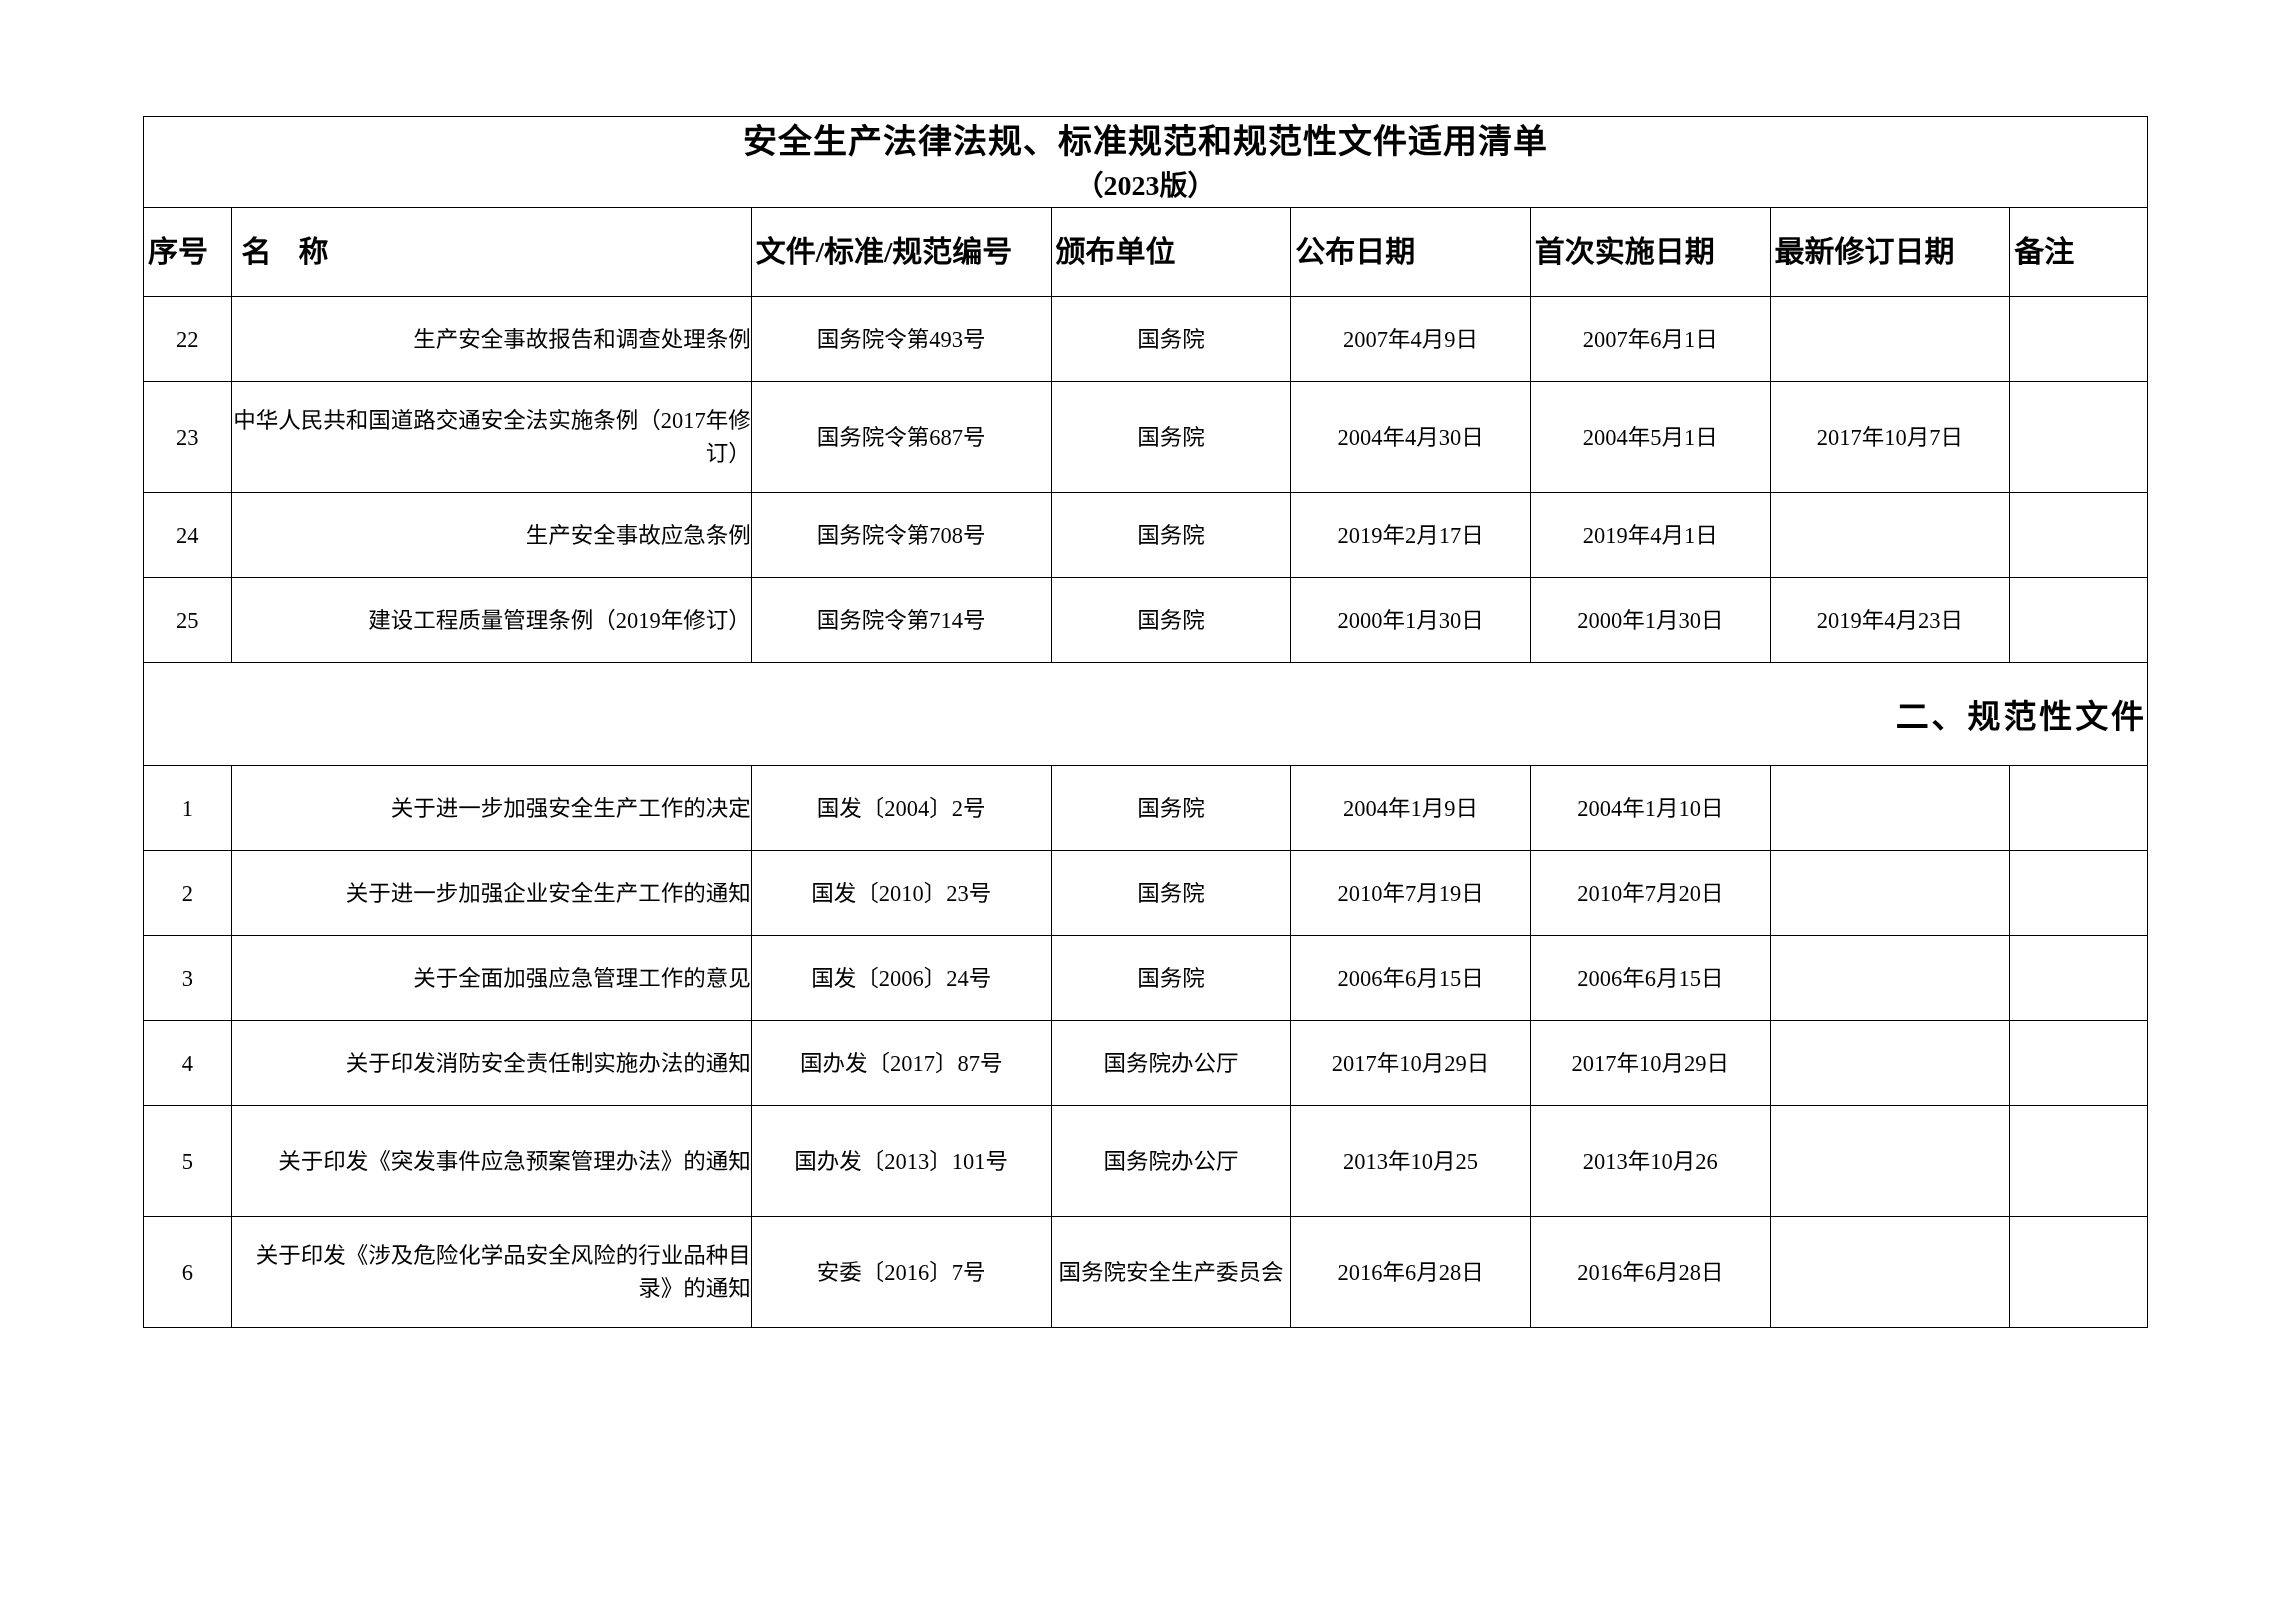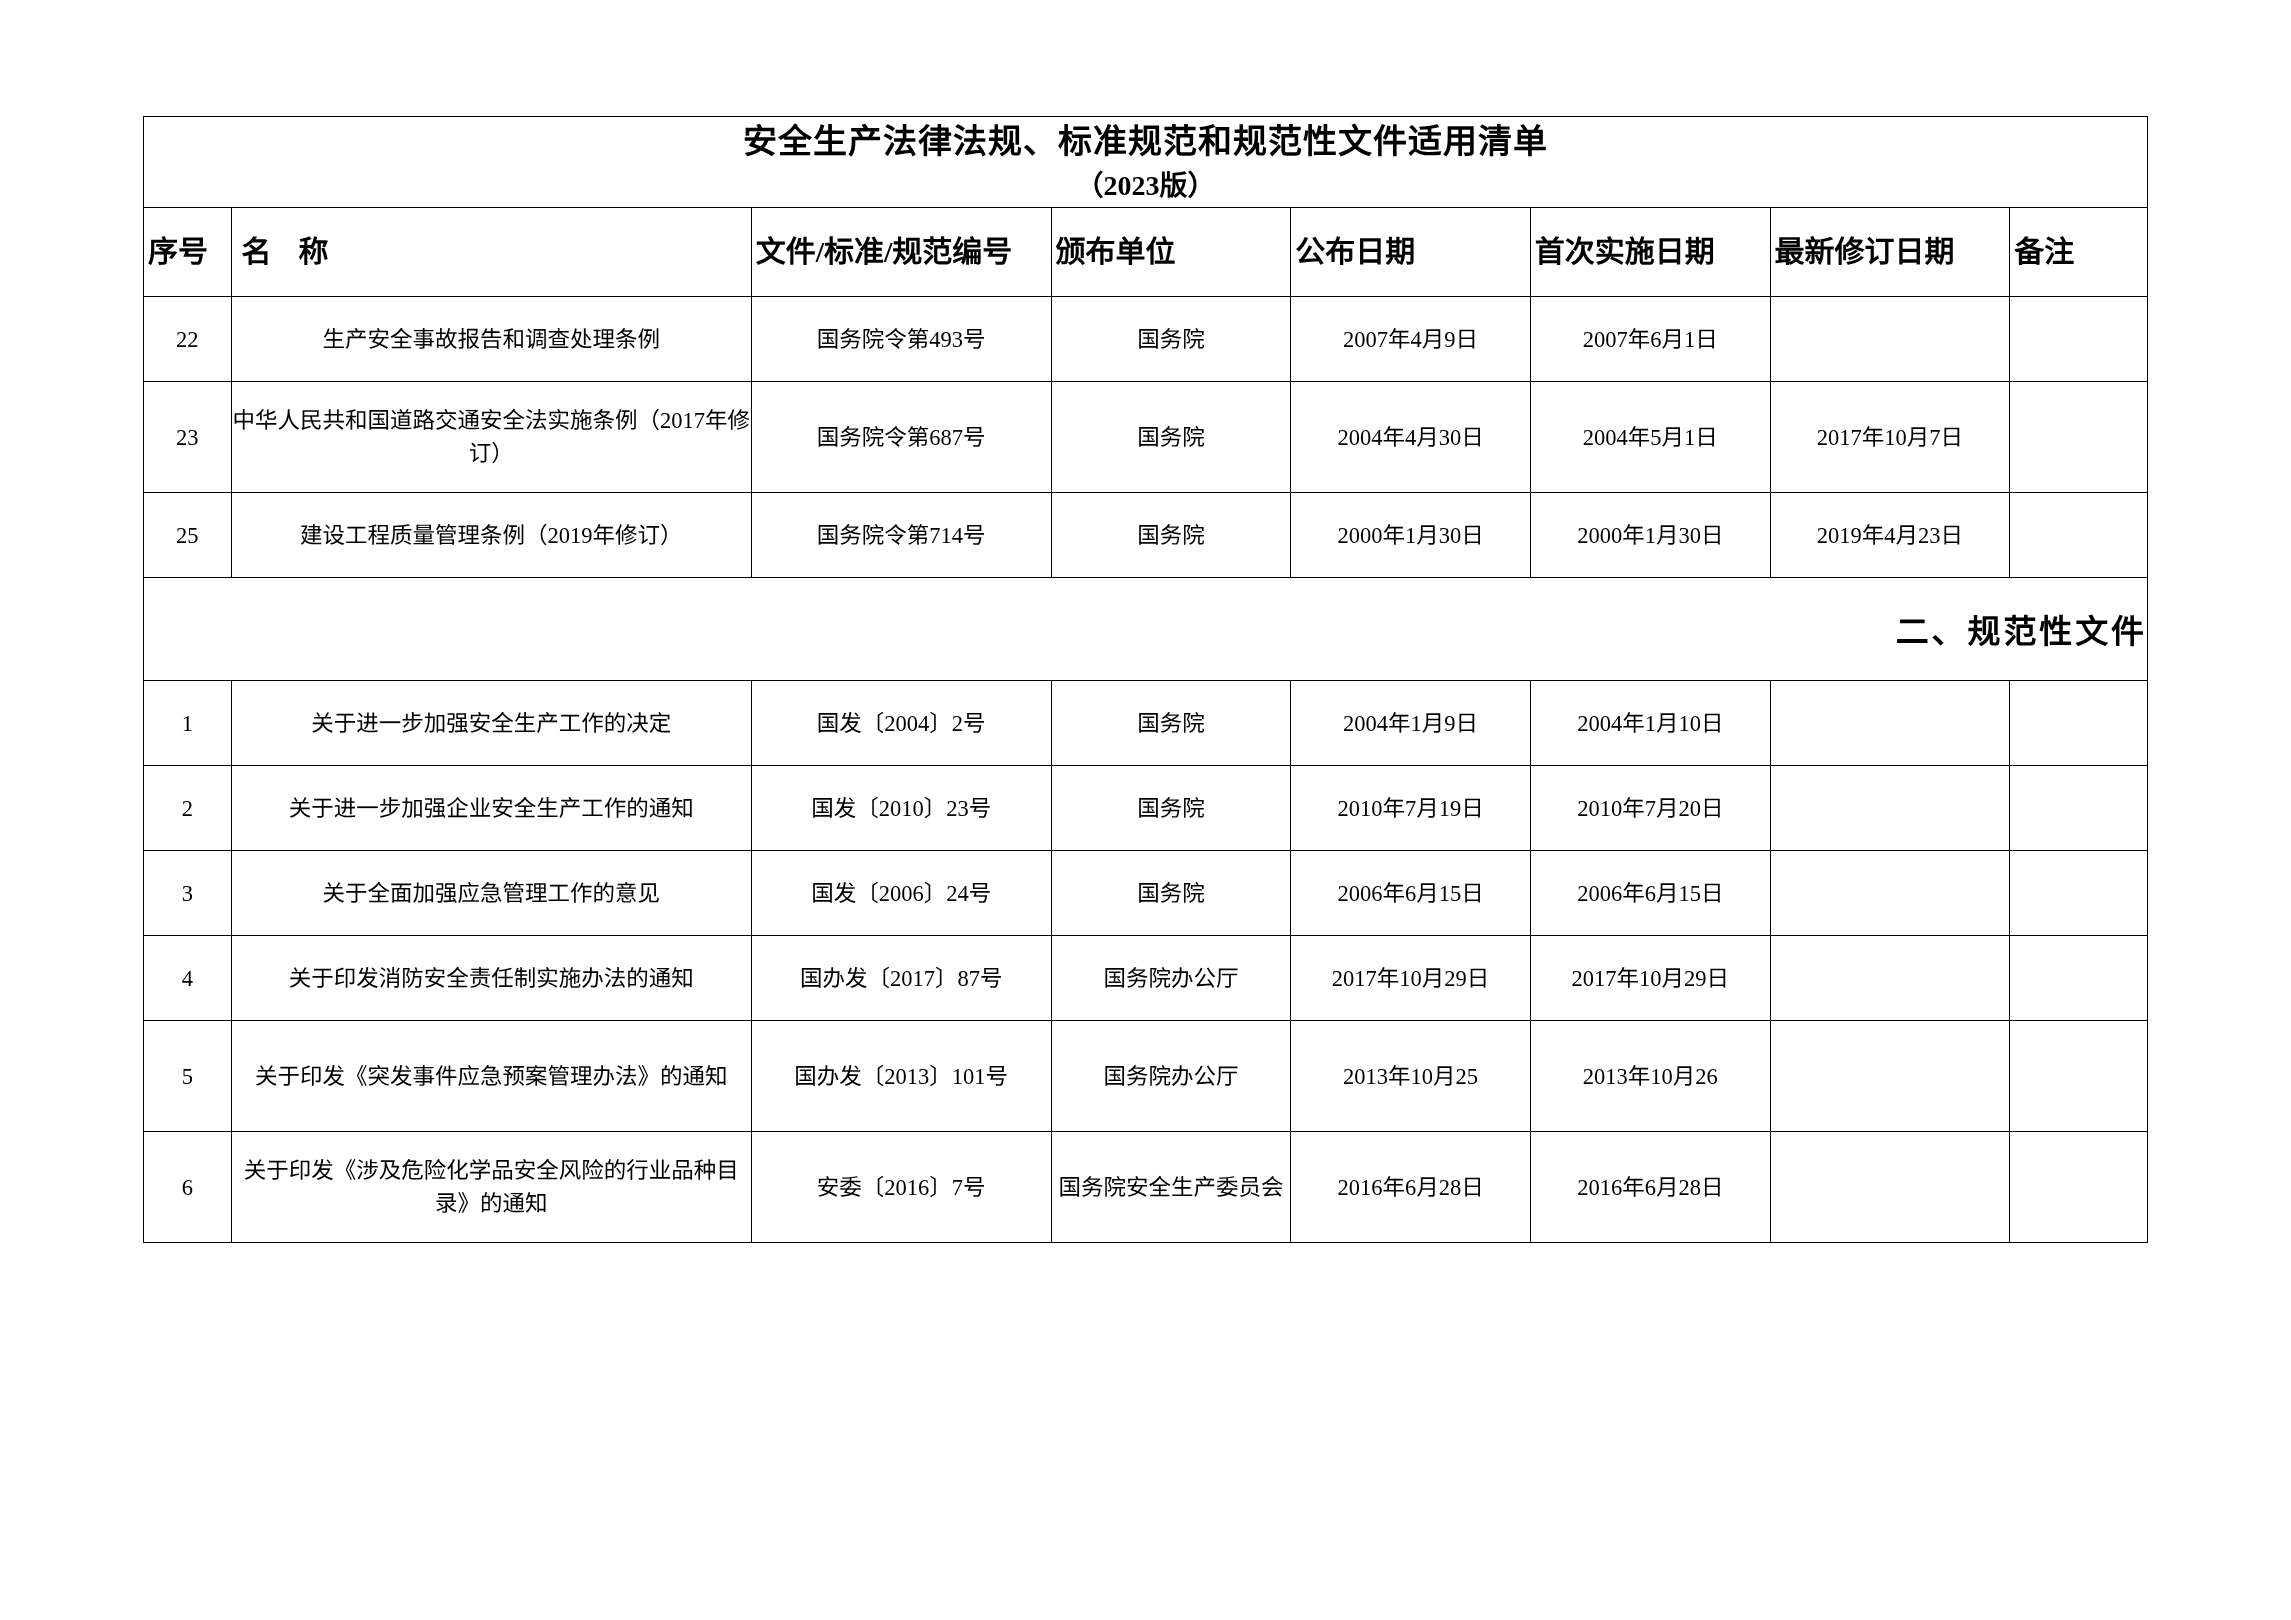--- a/index.html
+++ b/index.html
@@ -67,21 +67,21 @@
   .row td {
     font-size: 22.5px;
     height: 84px;
     line-height: 1.5;
   }
   .c-no {
     text-align: center;
     width: 86px;
   }
   .c-name {
-    text-align: center;
+    text-align: right;
     padding: 7.8px 9.8px 7.8px 13.7px;
     width: 510px;
   }
   .c-code {
     text-align: center;
     width: 294px;
   }
   .c-org {
     text-align: center;
     width: 235px;
@@ -165,20 +165,30 @@
         <td class="c-no">23</td>
         <td class="c-name">中华人民共和国道路交通安全法实施条例（2017年修订）</td>
         <td class="c-code">国务院令第687号</td>
         <td class="c-org">国务院</td>
         <td class="c-pub">2004年4月30日</td>
         <td class="c-first">2004年5月1日</td>
         <td class="c-rev">2017年10月7日</td>
         <td class="c-note"></td>
       </tr>
 
+      <tr class="row">
+        <td class="c-no">24</td>
+        <td class="c-name">生产安全事故应急条例</td>
+        <td class="c-code">国务院令第708号</td>
+        <td class="c-org">国务院</td>
+        <td class="c-pub">2019年2月17日</td>
+        <td class="c-first">2019年4月1日</td>
+        <td class="c-rev"></td>
+        <td class="c-note"></td>
+      </tr>
 
       <tr class="row">
         <td class="c-no">25</td>
         <td class="c-name">建设工程质量管理条例（2019年修订）</td>
         <td class="c-code">国务院令第714号</td>
         <td class="c-org">国务院</td>
         <td class="c-pub">2000年1月30日</td>
         <td class="c-first">2000年1月30日</td>
         <td class="c-rev">2019年4月23日</td>
         <td class="c-note"></td>

